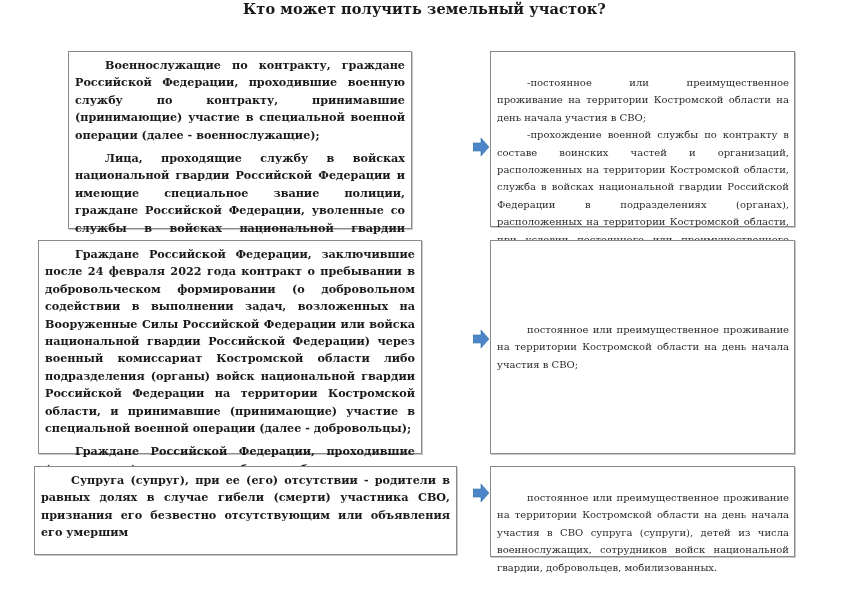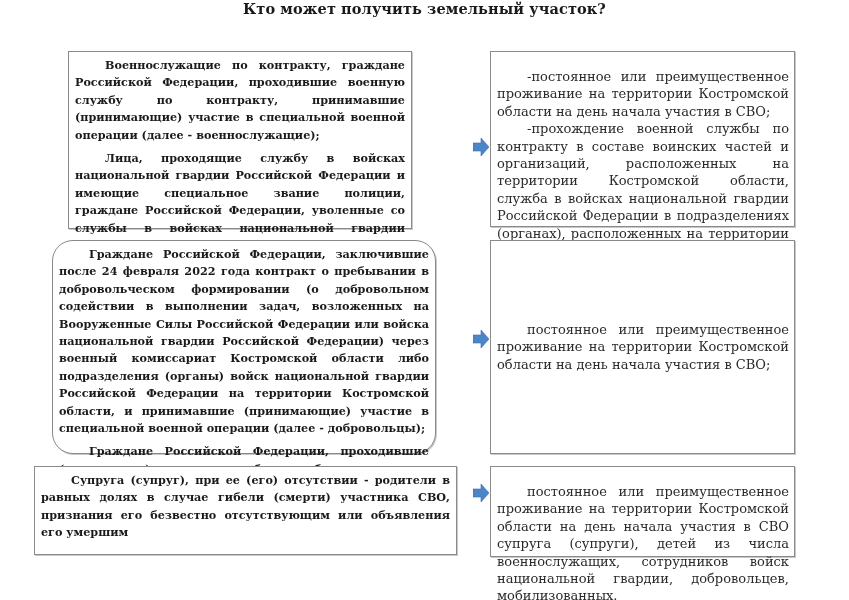--- a/index.html
+++ b/index.html
@@ -16,21 +16,21 @@
       position: absolute; box-sizing: border-box;
       border: 1px solid #8a8a8a;
       box-shadow: 1px 1px 0 #c8c8c8;
       background: #fff;
     }
     .box p {
       margin: 0; text-align: justify; text-indent: 30px;
     }
     .left { font-weight: bold; font-size: 11.2px; line-height: 17.4px; padding: 5px 6px 0 6px; }
     .left p + p { margin-top: 6px; }
-    .right { font-size: 13px; line-height: 17.4px; padding: 16px 5px 0 6px; color: #2a2a2a; }
+    .right { font-size: 10px; line-height: 17.4px; padding: 22px 5px 0 6px; color: #2a2a2a; }
     .right.center-v { display: flex; align-items: center; padding-top: 0; }
     .arrow {
       position: absolute; width: 16px; height: 18px;
     }
   </style>
 </head>
 <body>
 
 <div class="title">Кто может получить земельный участок?</div>
 
@@ -41,21 +41,21 @@
 <svg class="arrow" style="left:473px; top:138px;" viewBox="0 0 16 18">
   <polygon points="0,5 8,5 8,0 16,9 8,18 8,13 0,13" fill="#4a86c8" stroke="#3a6fa8" stroke-width="0.6"></polygon>
 </svg>
 <div class="box right" style="left:490px; top:51px; width:305px; height:176px;">
   <div>
     <p>-постоянное или преимущественное проживание на территории Костромской области на день начала участия в СВО;</p>
     <p>-прохождение военной службы по контракту в составе воинских частей и организаций, расположенных на территории Костромской области, служба в войсках национальной гвардии Российской Федерации в подразделениях (органах), расположенных на территории Костромской области, при условии постоянного или преимущественного проживания на территории Костромской области на дату подачи заявления</p>
   </div>
 </div>
 
-<div class="box left" style="left:52px; top:240px; width:384px; height:214px;border-radius:21px;">
+<div class="box left" style="left:38px; top:240px; width:384px; height:214px;">
   <p>Граждане Российской Федерации, заключившие после 24 февраля 2022 года контракт о пребывании в добровольческом формировании (о добровольном содействии в выполнении задач, возложенных на Вооруженные Силы Российской Федерации или войска национальной гвардии Российской Федерации) через военный комиссариат Костромской области либо подразделения (органы) войск национальной гвардии Российской Федерации на территории Костромской области, и принимавшие (принимающие) участие в специальной военной операции (далее - добровольцы);</p>
   <p>Граждане Российской Федерации, проходившие (проходящие) военную службу по мобилизации после 21 сентября 2022 года и принимавшие (принимающие) участие в специальной военной операции, мобилизованные с территории Костромской области (далее - мобилизованные).</p>
 </div>
 <svg class="arrow" style="left:473px; top:330px;" viewBox="0 0 16 18">
   <polygon points="0,5 8,5 8,0 16,9 8,18 8,13 0,13" fill="#4a86c8" stroke="#3a6fa8" stroke-width="0.6"></polygon>
 </svg>
 <div class="box right center-v" style="left:490px; top:240px; width:305px; height:214px;">
   <div style="margin-top:0px;">
     <p>постоянное или преимущественное проживание на территории Костромской области на день начала участия в СВО;</p>
   </div>

